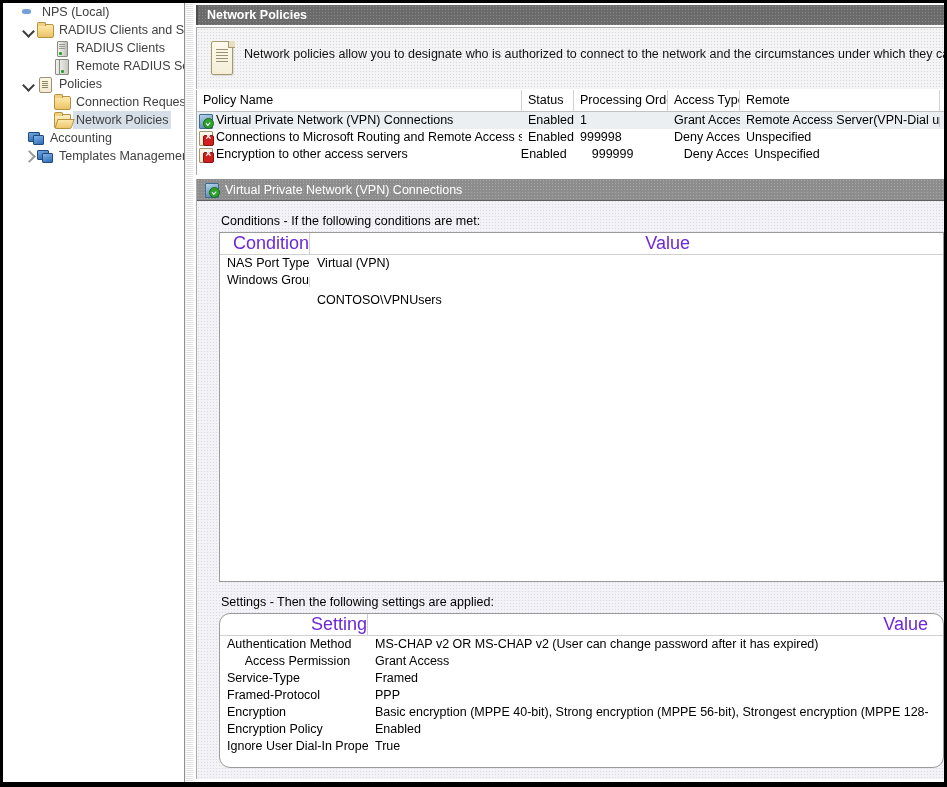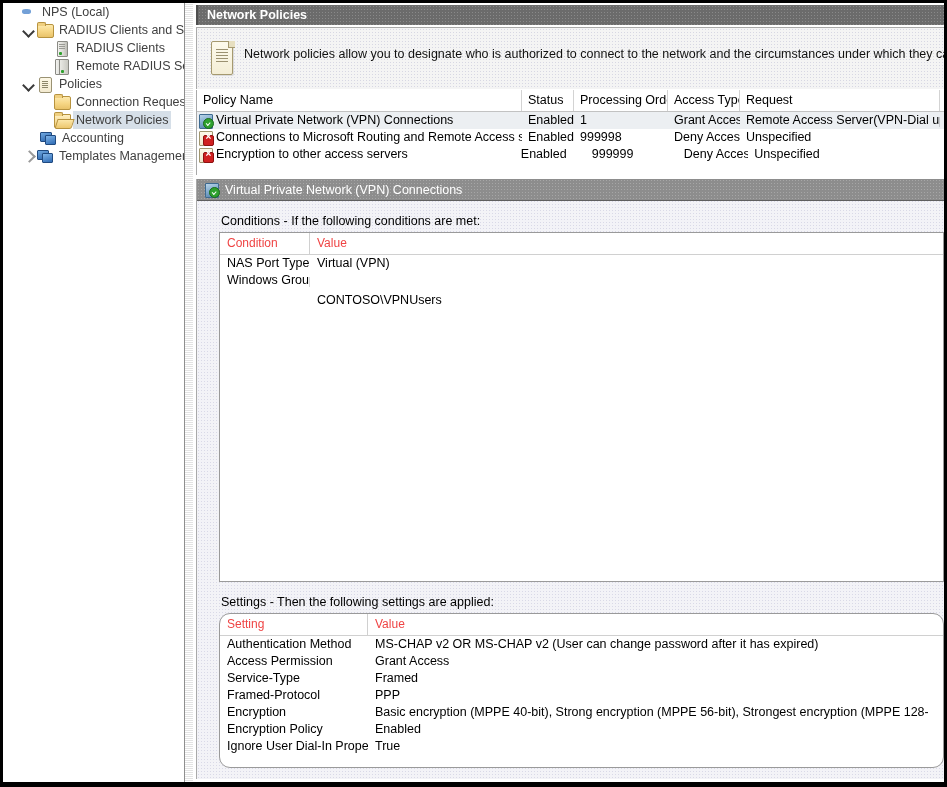--- a/index.html
+++ b/index.html
@@ -449,26 +449,27 @@
     border:1px solid #9a9a9a;
     box-sizing:border-box;
     overflow:hidden;
   }
   .grid-head {
     display:flex;
     height:21px;
     border-bottom:1px solid #d0d0d0;
   }
   .grid-head .gh {
-    font-size:12px;
+    font-size:18px;
     line-height:21px;
     padding-left:7px;
     box-sizing:border-box;
     white-space:nowrap;
-    color:#ef4444;
+    color:#6d28d9;
+    text-align:right;
   }
   .grid-head .gh.c0 { border-right:1px solid #d0d0d0; }
   .grow { display:flex; height:17px; align-items:center; }
   .grow .gc {
     font-size:12.5px;
     line-height:17px;
     padding-left:7px;
     box-sizing:border-box;
     white-space:nowrap;
     color:#000;
@@ -526,21 +527,21 @@
         </span>
         <span class="tree-label">Connection Request Po</span>
       </div>
       <div class="tree-row selected" style="padding-left: 34px;">
         <span class="expander"></span>
         <span class="ticon">
           <span class="ic-folder-open"></span>
         </span>
         <span class="tree-label">Network Policies</span>
       </div>
-      <div class="tree-row" style="padding-left: 8px; margin-left: 12px;">
+      <div class="tree-row" style="padding-left: 8px;">
         <span class="expander"></span>
         <span class="ticon">
           <span class="ic-monitor">
             <span class="m1"></span>
             <span class="m2"></span>
           </span>
         </span>
         <span class="tree-label">Accounting</span>
       </div>
       <div class="tree-row" style="padding-left: 17px;">
@@ -568,21 +569,21 @@
       </div>
       <div id="desc-text">Network policies allow you to designate who is authorized to connect to the network and the circumstances under which they can or cannot connect</div>
     </div>
 
     <div id="policy-list">
       <div id="policy-head">
           <div class="hcell" style="width: 325px;">Policy Name</div>
           <div class="hcell" style="width: 52px;">Status</div>
           <div class="hcell" style="width: 94px;">Processing Order</div>
           <div class="hcell" style="width: 72px;">Access Type</div>
-          <div class="hcell" style="width: 200px;">Request</div>
+          <div class="hcell" style="width: 200px;">Remote</div>
         </div>
       <div id="policy-body">
           <div class="prow sel">
             <div class="cell first" style="width: 325px;">
               <span class="picon">
                 <span class="base"></span>
                 <span class="badge"></span>
               </span>
               <span>Virtual Private Network (VPN) Connections</span>
             </div>
@@ -652,21 +653,21 @@
         <div class="grid-head">
             <div class="gh c0" style="width: 148px;">Setting</div>
             <div class="gh" style="width: 560px;">Value</div>
           </div>
         <div class="grid-body">
             <div class="grow">
               <div class="gc" style="width: 148px;">Authentication Method</div>
               <div class="gc" style="width: 560px;">MS-CHAP v2 OR MS-CHAP v2 (User can change password after it has expired)</div>
             </div>
             <div class="grow">
-              <div class="gc" style="width: 148px;">Access Permission</div>
+              <div class="gc" style="width: 148px; text-align: center;">Access Permission</div>
               <div class="gc" style="width: 560px;">Grant Access</div>
             </div>
             <div class="grow">
               <div class="gc" style="width: 148px;">Service-Type</div>
               <div class="gc" style="width: 560px;">Framed</div>
             </div>
             <div class="grow">
               <div class="gc" style="width: 148px;">Framed-Protocol</div>
               <div class="gc" style="width: 560px;">PPP</div>
             </div>

